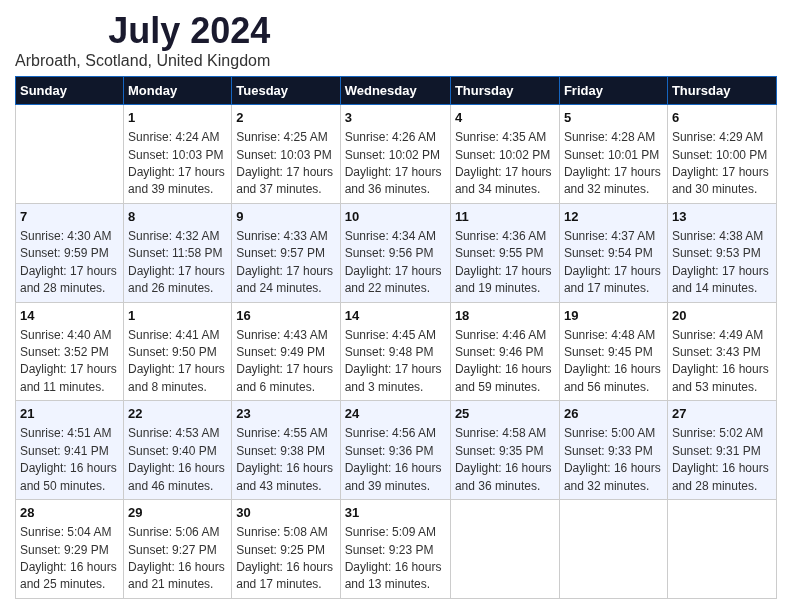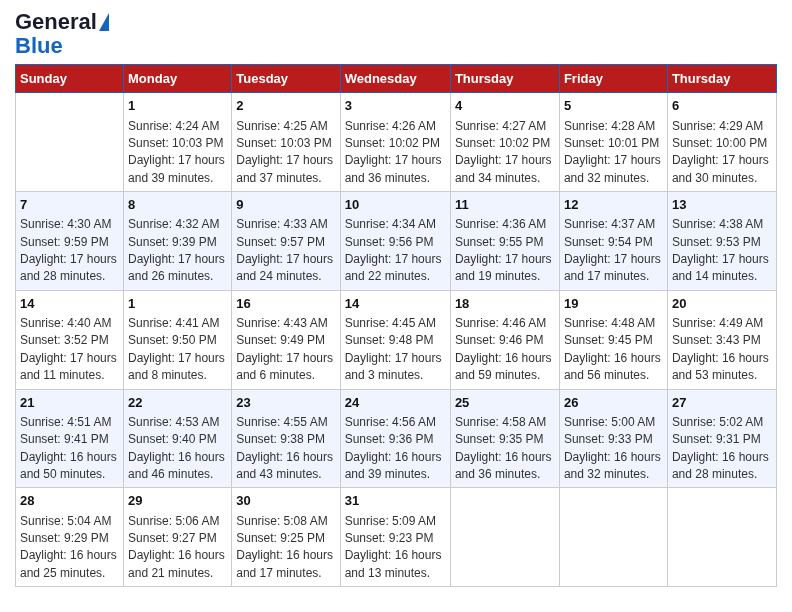--- a/index.html
+++ b/index.html
@@ -34,21 +34,21 @@
       font-size: 16px;
       color: #333;
     }
     table {
       width: 100%;
       border-collapse: collapse;
       margin-top: 6px;
       font-size: 11px;
     }
     thead tr th {
-      background-color: #b91c1c;
+      background-color: #0f172a;
       color: #fff;
       padding: 6px 4px;
       text-align: left;
       font-size: 13px;
       font-weight: bold;
       border: 1px solid #1565c0;
     }
     tbody tr td {
       border: 1px solid #ccc;
       vertical-align: top;
@@ -86,26 +86,23 @@
       height: 0;
       border-left: 10px solid transparent;
       border-bottom: 18px solid #1565c0;
       margin-left: 2px;
     }
   </style>
 </head>
 <body>
 
 <div class="header">
-  <div class="logo">
-    <div class="logo-row">
-      <span style="font-size:22px;font-weight:bold;color:#1a1a2e;">General</span>
-      <div class="logo-triangle"></div>
-    </div>
-    <span style="font-size:22px;font-weight:bold;color:#1565c0;">Blue</span>
+  <div class="title-block">
+    <div class="main-title">July 2024</div>
+    <div class="subtitle">Arbroath, Scotland, United Kingdom</div>
   </div>
 </div>
 
 <table>
   <thead>
     <tr>
     <th>Sunday</th>
         <th>Monday</th>
         <th>Tuesday</th>
         <th>Wednesday</th>
@@ -133,21 +130,21 @@
         </td>
         <td>
           <span class="day-number">3</span>
           <div class="cell-text">Sunrise: 4:26 AM
 Sunset: 10:02 PM
 Daylight: 17 hours
 and 36 minutes.</div>
         </td>
         <td>
           <span class="day-number">4</span>
-          <div class="cell-text">Sunrise: 4:27 AM
+          <div class="cell-text">Sunrise: 4:35 AM
 Sunset: 10:02 PM
 Daylight: 17 hours
 and 34 minutes.</div>
         </td>
         <td>
           <span class="day-number">5</span>
           <div class="cell-text">Sunrise: 4:28 AM
 Sunset: 10:01 PM
 Daylight: 17 hours
 and 32 minutes.</div>
@@ -164,21 +161,21 @@
         <td>
           <span class="day-number">7</span>
           <div class="cell-text">Sunrise: 4:30 AM
 Sunset: 9:59 PM
 Daylight: 17 hours
 and 28 minutes.</div>
         </td>
         <td>
           <span class="day-number">8</span>
           <div class="cell-text">Sunrise: 4:32 AM
-Sunset: 9:39 PM
+Sunset: 11:58 PM
 Daylight: 17 hours
 and 26 minutes.</div>
         </td>
         <td>
           <span class="day-number">9</span>
           <div class="cell-text">Sunrise: 4:33 AM
 Sunset: 9:57 PM
 Daylight: 17 hours
 and 24 minutes.</div>
         </td>

